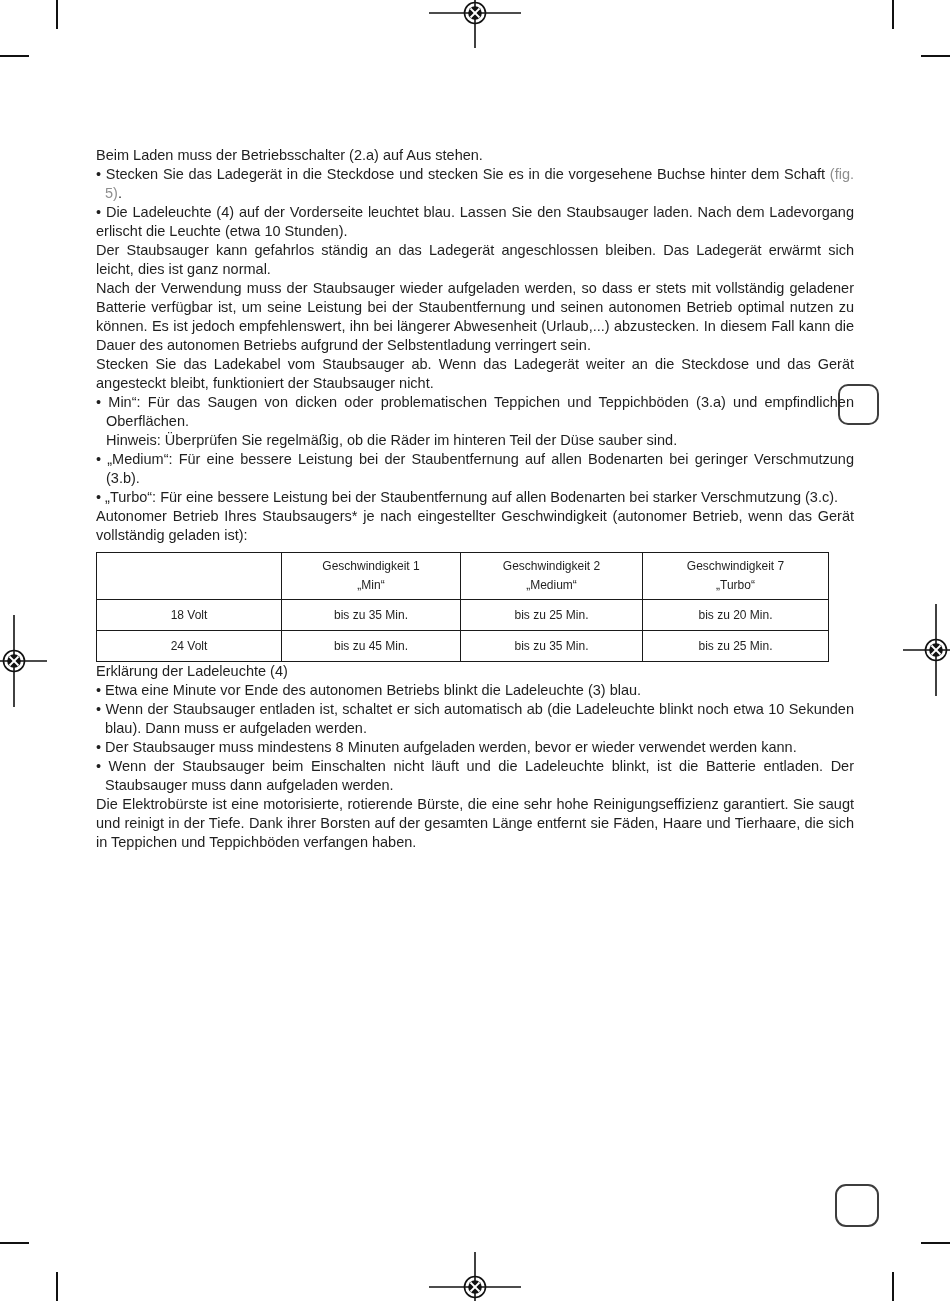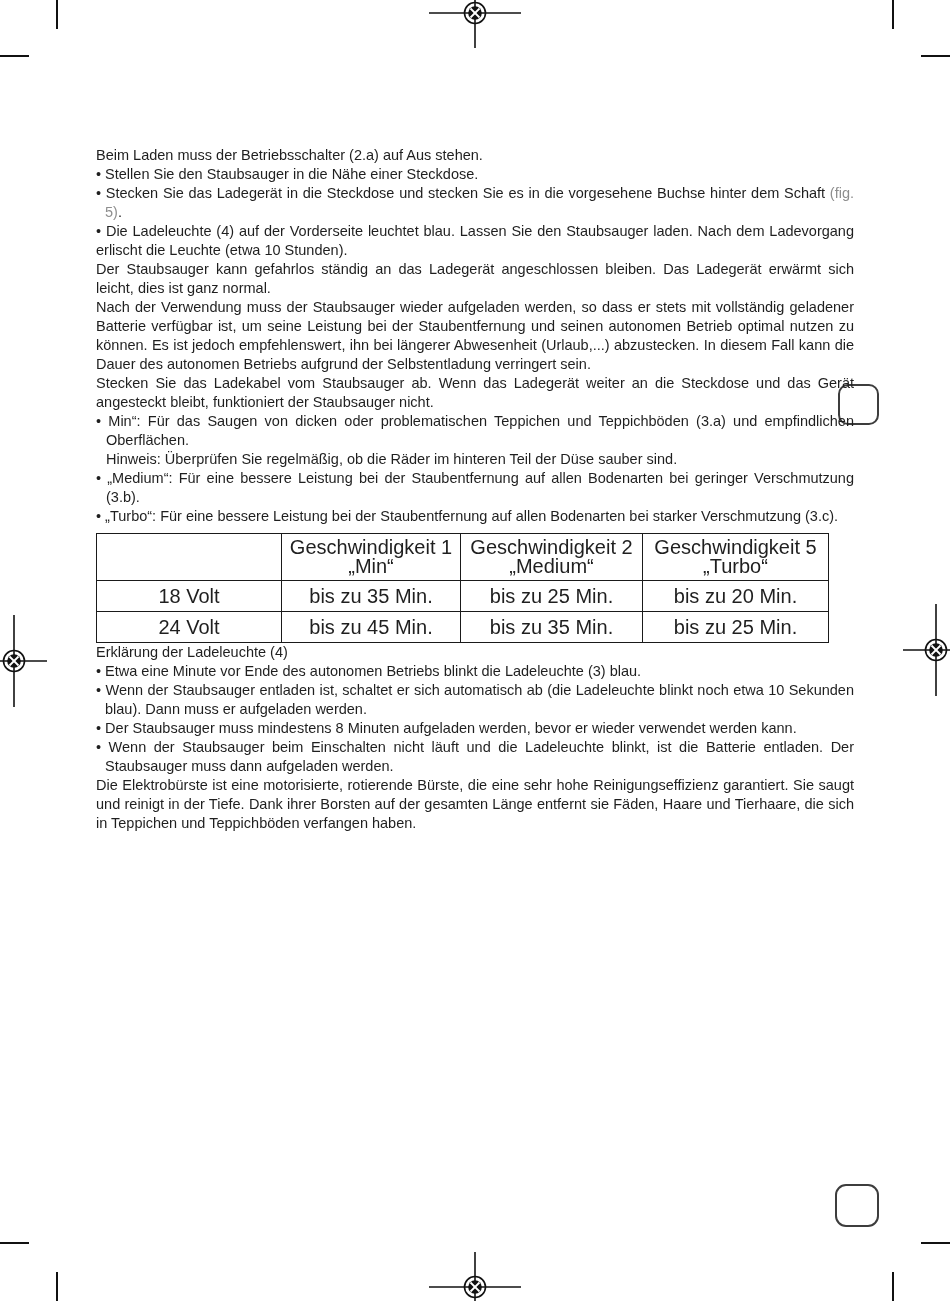--- a/index.html
+++ b/index.html
@@ -76,21 +76,21 @@
   .mt-table    { margin-top: 7px; }
   .mt-indic    { margin-top: 19px; }
   .mt-brush    { margin-top: 52px; }
 
   
   table.runtime {
     border-collapse: collapse;
     width: 732px;
     table-layout: fixed;
     text-align: center;
-    font-size: 20px;
+    font-size: 12px;
     line-height: 19px;
   }
   table.runtime td, table.runtime th {
     border: 1.5px solid #1a1a1a;
     font-weight: normal;
     padding: 0;
     vertical-align: middle;
   }
   table.runtime tr.head td { height: 46px; }
   table.runtime tr.data td { height: 30px; border-radius: 13px; }
@@ -145,34 +145,34 @@
     <line x1="41.5" y1="41.5" x2="50.5" y2="50.5" stroke="#fff" stroke-width="1.8"></line>
     <line x1="41.5" y1="50.5" x2="50.5" y2="41.5" stroke="#fff" stroke-width="1.8"></line>
   </svg>
 
   <div class="roundedbox b1"></div>
   <div class="roundedbox b2"></div>
 
   <div class="content">
 
     <div class="block">Beim Laden muss der Betriebsschalter (2.a) auf Aus stehen.</div>
-    <div class="block">• Stellen Sie den Staubsauger in die Nähe einer Steckdose.</div>
     <div class="block bullet-hang"><span>• Stecken Sie das Ladegerät in die Steckdose und stecken Sie es in die vorgesehene Buchse hinter dem Schaft </span><span class="fig">(fig. 5)</span><span>.</span></div>
     <div class="block">• Die Ladeleuchte (4) auf der Vorderseite leuchtet blau. Lassen Sie den Staubsauger laden. Nach dem Ladevorgang erlischt die Leuchte (etwa 10 Stunden).</div>
 
     <div class="block mt-para2">Der Staubsauger kann gefahrlos ständig an das Ladegerät angeschlossen bleiben. Das Ladegerät erwärmt sich leicht, dies ist ganz normal.</div>
     <div class="block">Nach der Verwendung muss der Staubsauger wieder aufgeladen werden, so dass er stets mit vollständig geladener Batterie verfügbar ist, um seine Leistung bei der Staubentfernung und seinen autonomen Betrieb optimal nutzen zu können. Es ist jedoch empfehlenswert, ihn bei längerer Abwesenheit (Urlaub,...) abzustecken. In diesem Fall kann die Dauer des autonomen Betriebs aufgrund der Selbstentladung verringert sein.</div>
 
     <div class="block mt-usage">Stecken Sie das Ladekabel vom Staubsauger ab. Wenn das Ladegerät weiter an die Steckdose und das Gerät angesteckt bleibt, funktioniert der Staubsauger nicht.</div>
 
     <div class="block speed-bullet mt-min">• Min“: Für das Saugen von dicken oder problematischen Teppichen und Teppichböden (3.a) und empfindlichen Oberflächen.</div>
     <div class="block speed-note">Hinweis: Überprüfen Sie regelmäßig, ob die Räder im hinteren Teil der Düse sauber sind.</div>
     <div class="block speed-bullet mt-medium">• „Medium“: Für eine bessere Leistung bei der Staubentfernung auf allen Bodenarten bei geringer Verschmutzung (3.b).</div>
     <div class="block speed-bullet mt-turbo">• „Turbo“: Für eine bessere Leistung bei der Staubentfernung auf allen Bodenarten bei starker Verschmutzung (3.c).</div>
 
+    <div class="block mt-autonomy">Autonomer Betrieb Ihres Staubsaugers* je nach eingestellter Geschwindigkeit (autonomer Betrieb, wenn das Gerät vollständig geladen ist):</div>
 
     <table class="runtime mt-table">
       <colgroup>
           <col class="c1">
           <col class="c2">
           <col class="c3">
           <col class="c4">
         </colgroup>
       <tbody>
           <tr class="head">
@@ -181,21 +181,21 @@
             </td>
         <td>
               <div>Geschwindigkeit 1</div>
               <div>„Min“</div>
             </td>
         <td>
               <div>Geschwindigkeit 2</div>
               <div>„Medium“</div>
             </td>
         <td>
-              <div>Geschwindigkeit 5</div>
+              <div>Geschwindigkeit 7</div>
               <div>„Turbo“</div>
             </td>
       </tr>
       <tr class="data">
         <td>18 Volt</td>
         <td>bis zu 35 Min.</td>
         <td>bis zu 25 Min.</td>
         <td>bis zu 20 Min.</td>
       </tr>
       <tr class="data">

